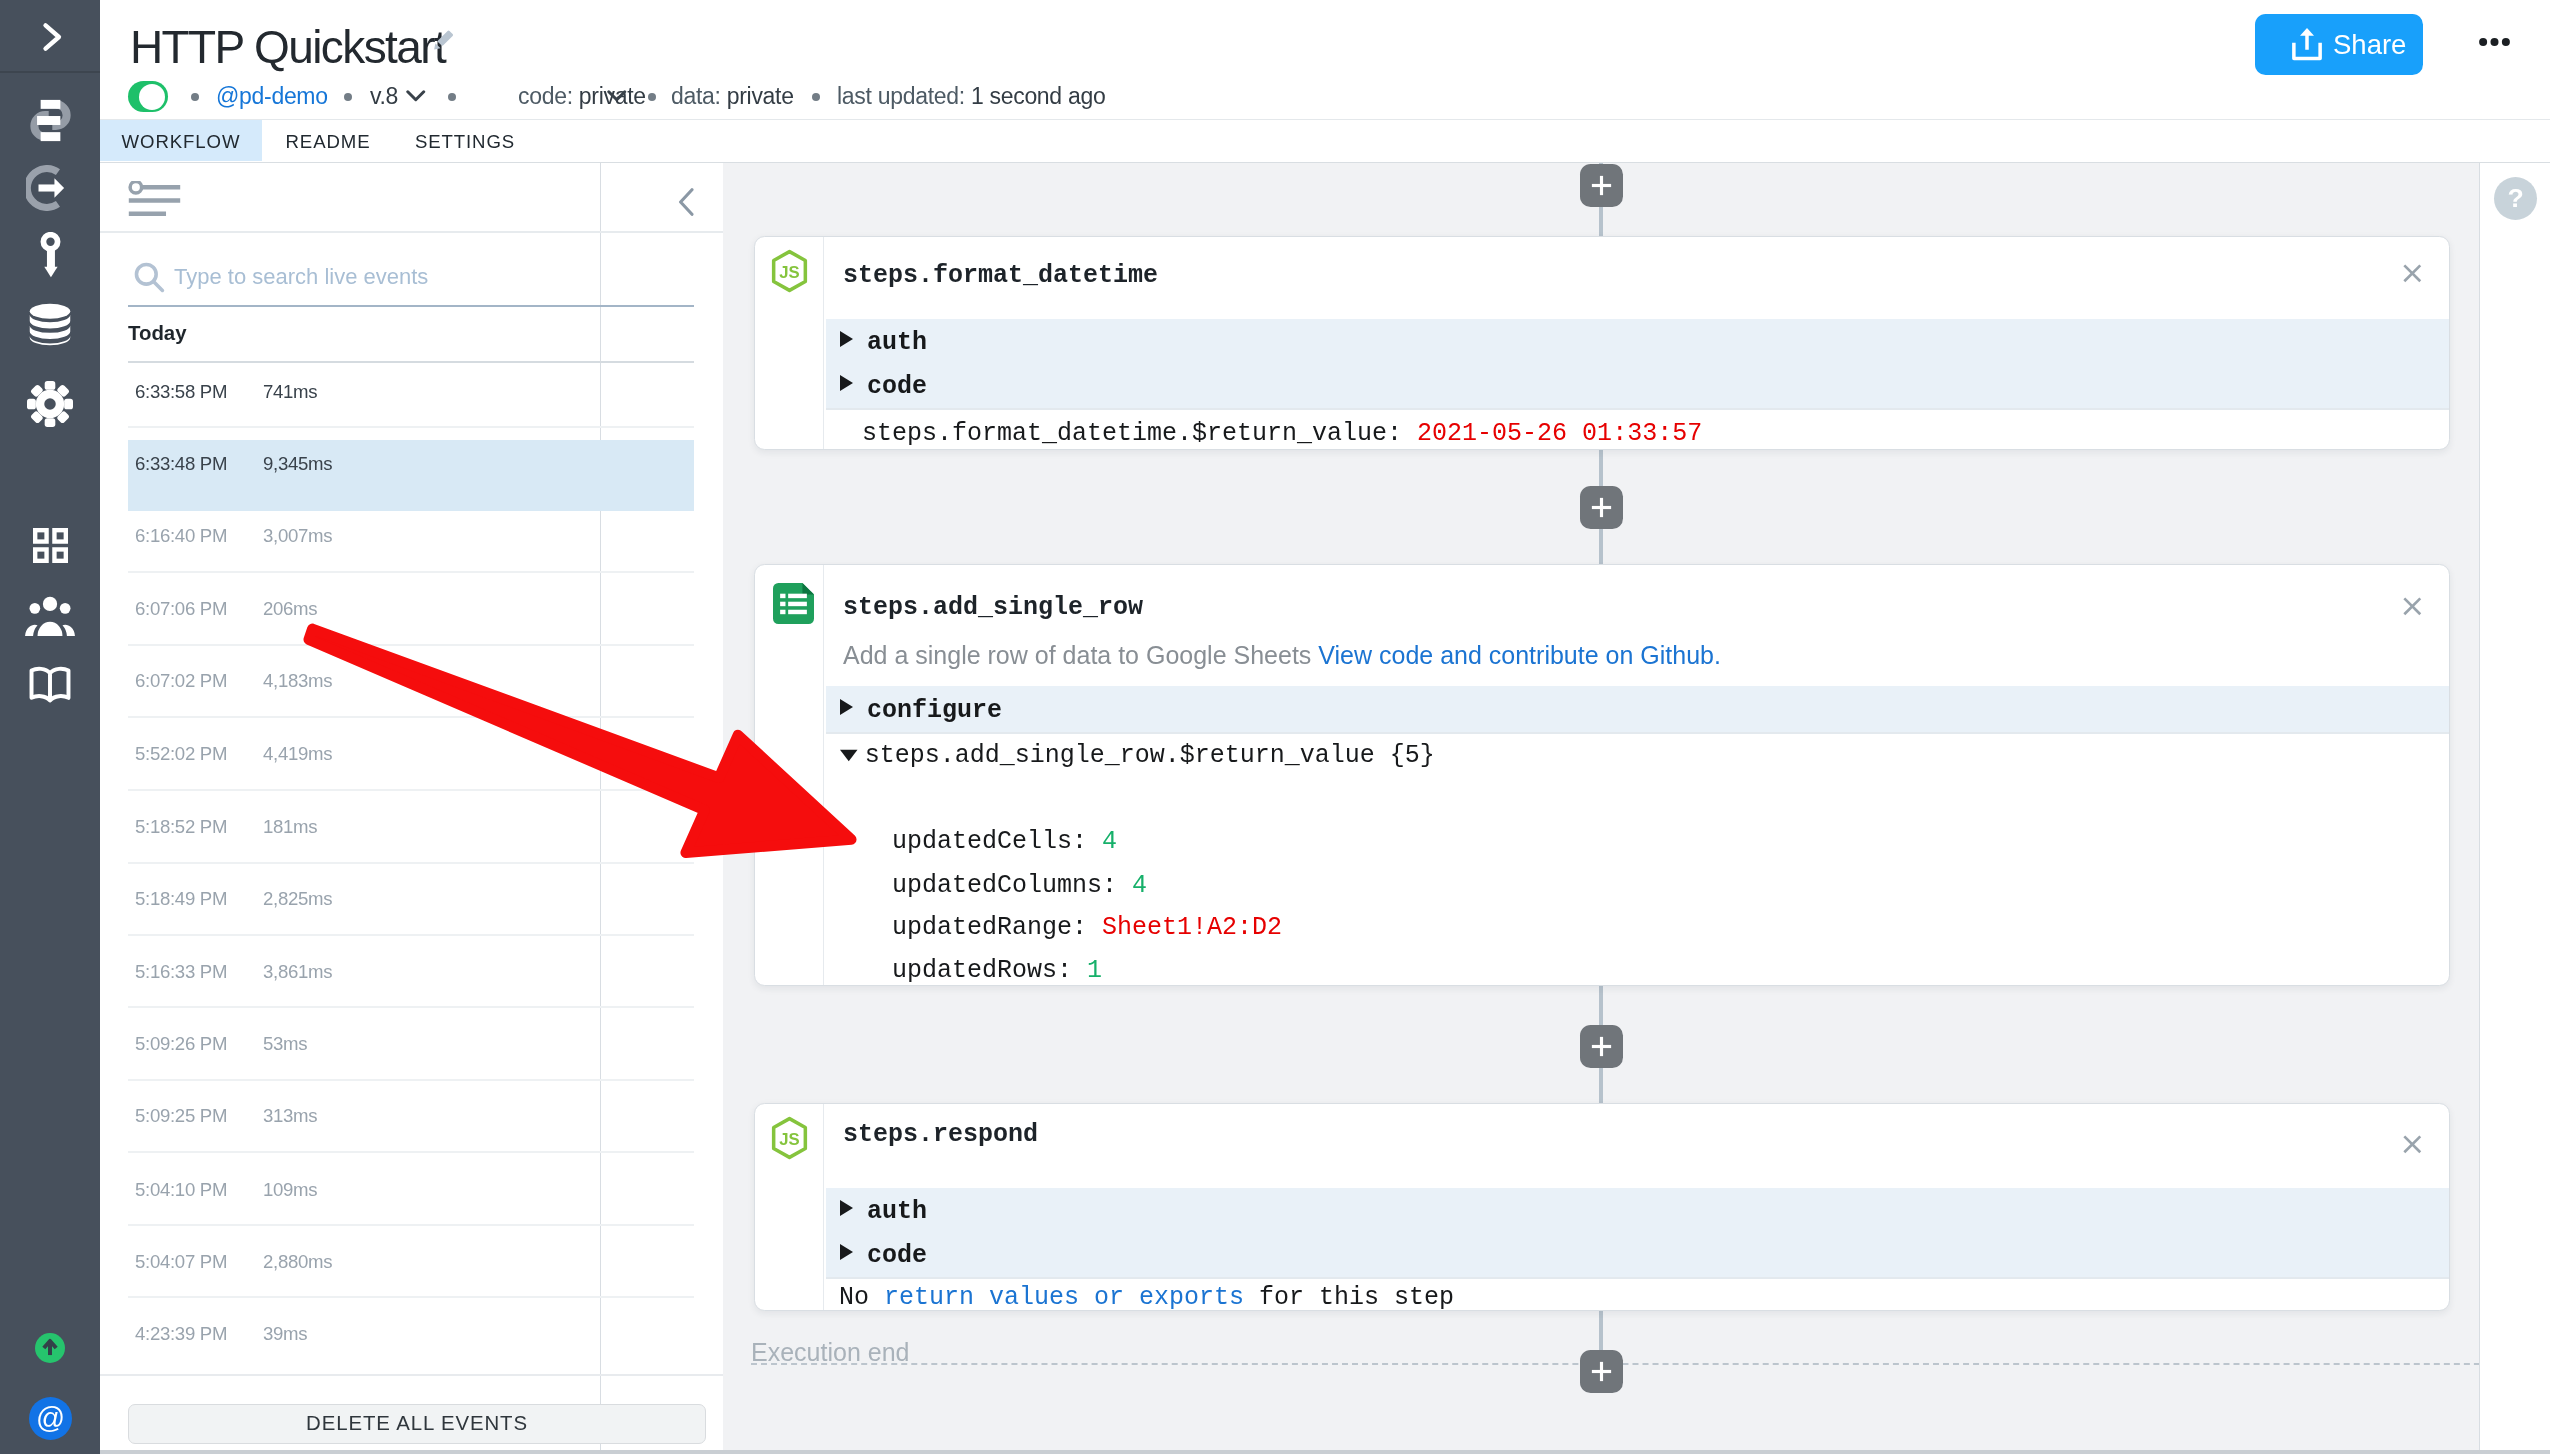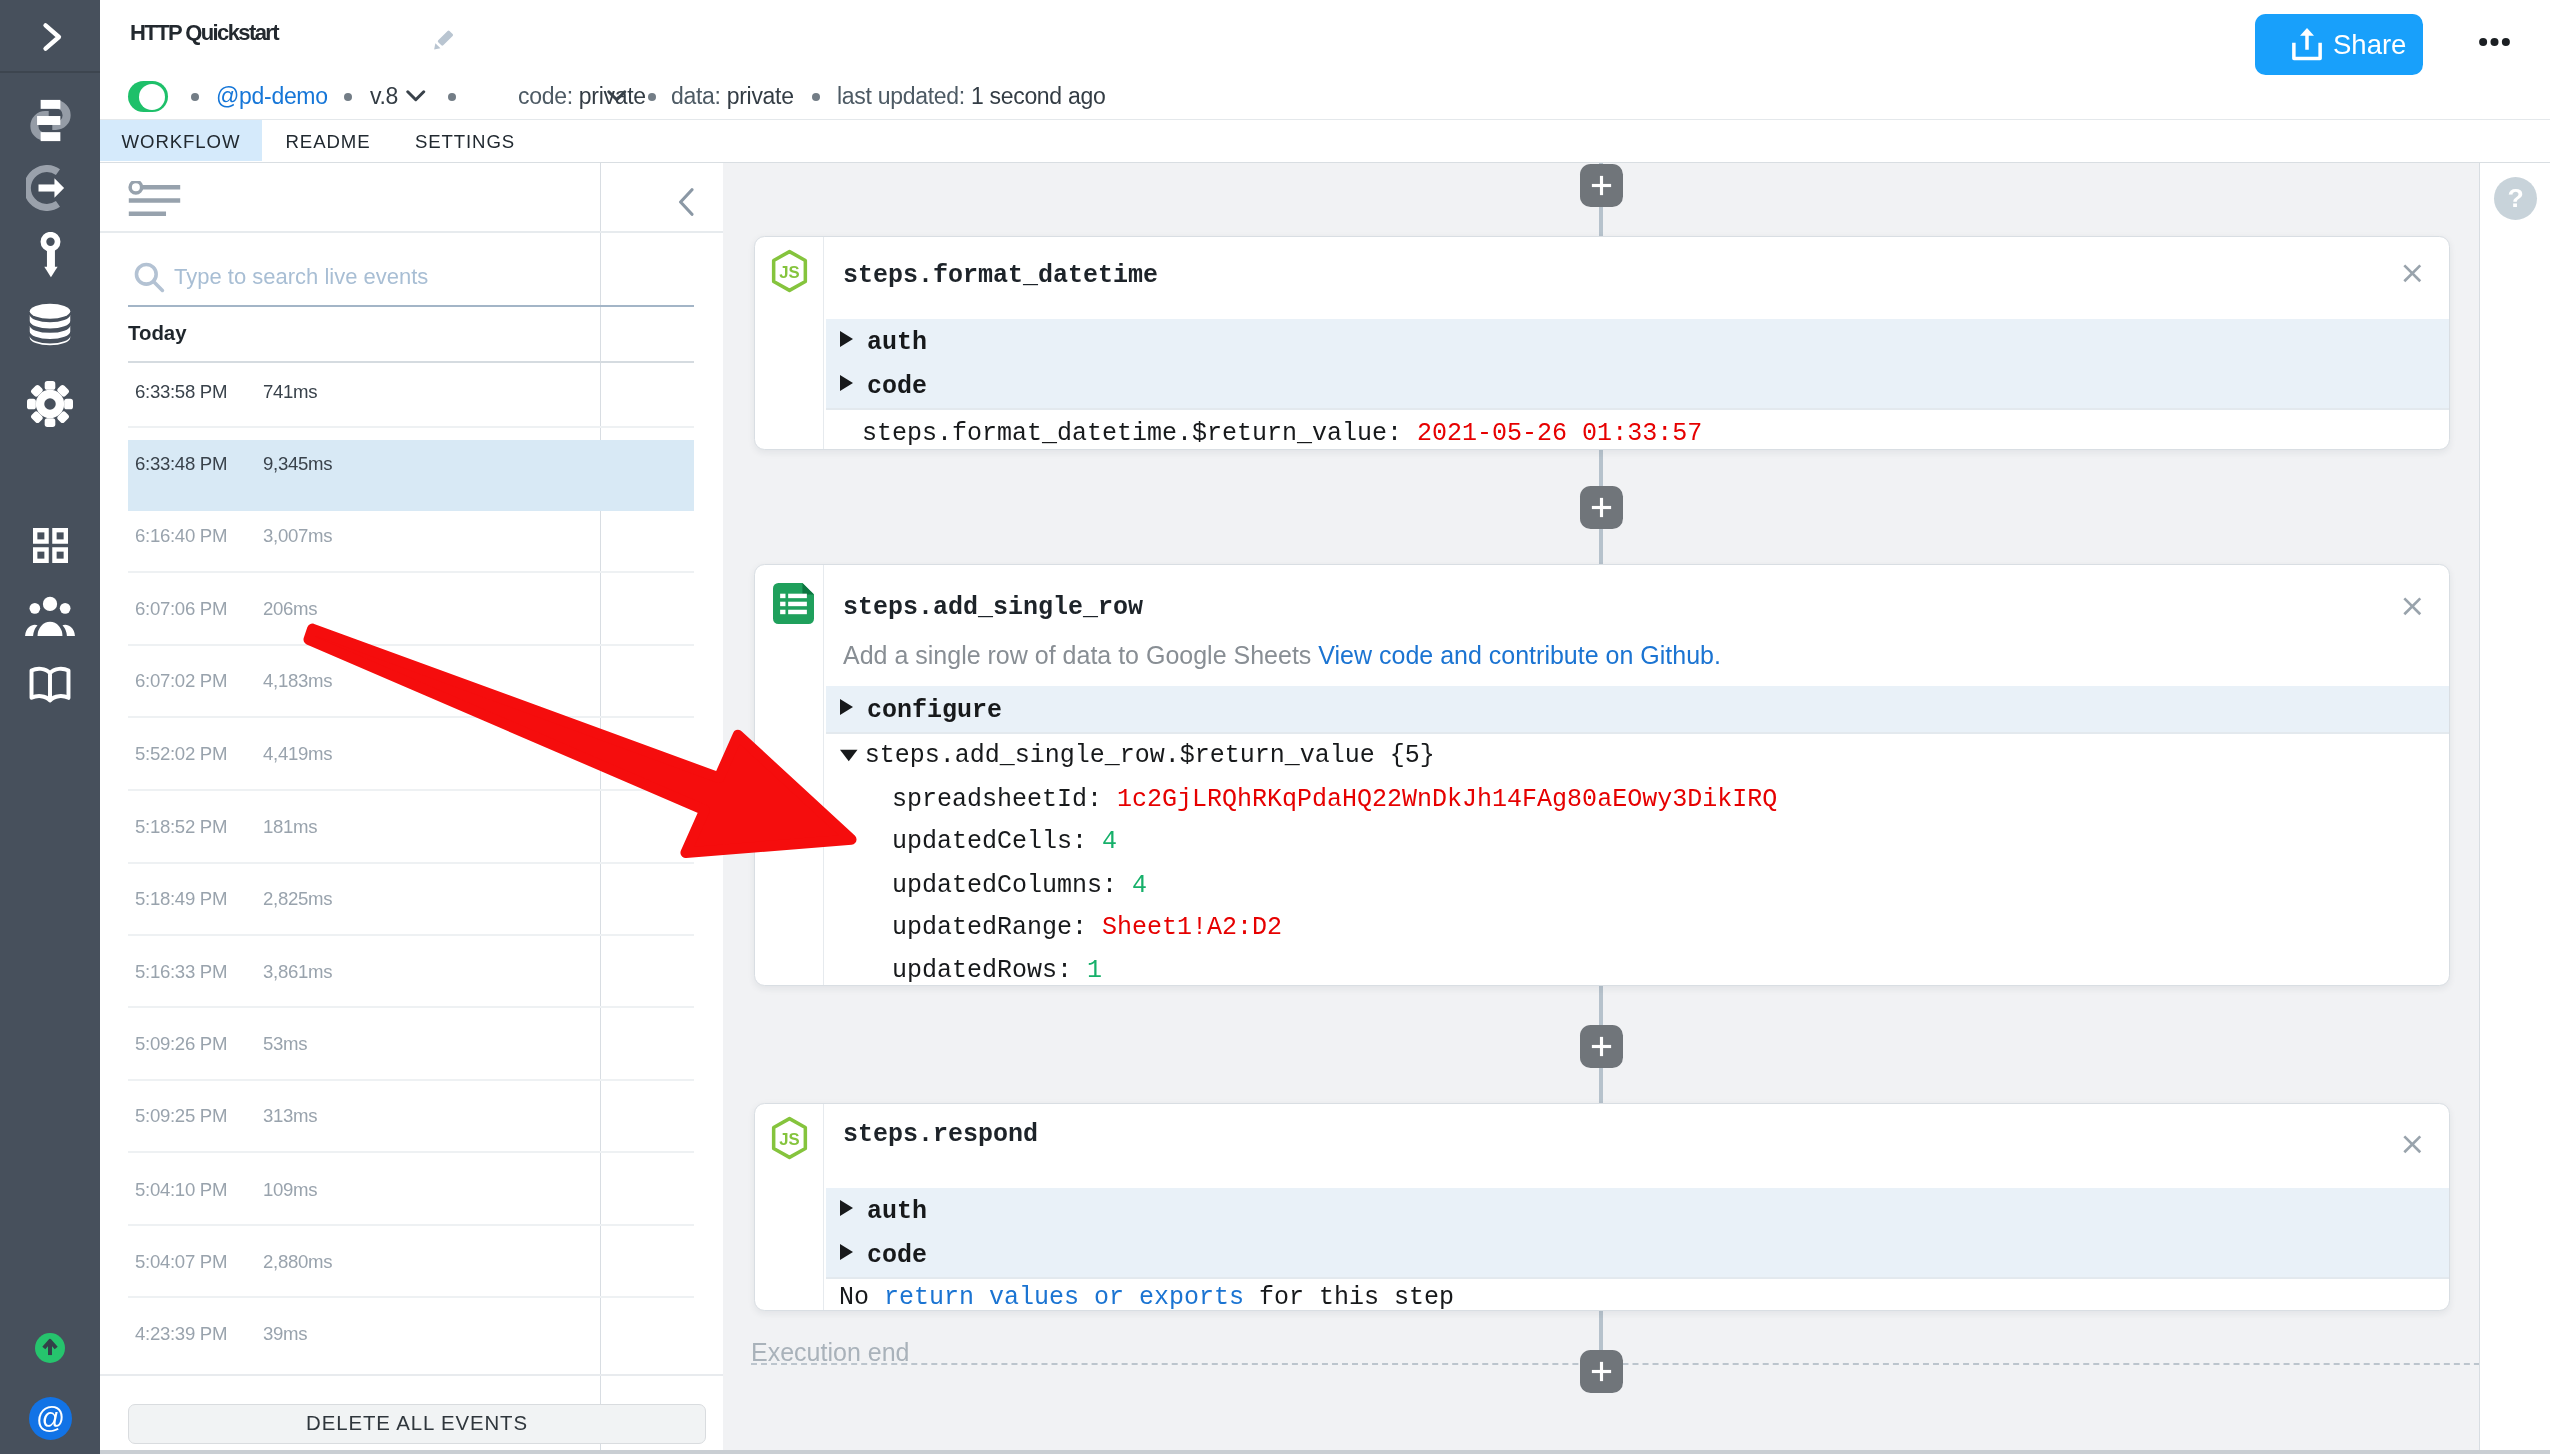--- a/index.html
+++ b/index.html
@@ -6,21 +6,21 @@
   html,body { width:2550px; height:1454px; overflow:hidden; }
   body { font-family:"Liberation Sans", sans-serif; position:relative; background:#fff; }
   .abs { position:absolute; }
   .mono { font-family:"Liberation Mono", monospace; }
   
   #sidebar { left:0; top:0; width:100px; height:1454px; background:#47505c; }
   #sidebar .sep { position:absolute; left:0; top:71px; width:100px; height:1.8px; background:#3d454f; }
   .sic { position:absolute; left:0; width:100px; text-align:center; }
   
   #header { left:100px; top:0; width:2450px; height:120px; background:#fff; border-bottom:1.8px solid #e4e8eb; }
-  #title { left:130px; top:19.5px; font-size:22px; font-weight:700; color:#23292f; letter-spacing:-1.6px; }
+  #title { left:130px; top:19.5px; font-size:46px; font-weight:400; color:#23292f; letter-spacing:-1.6px; }
   #metarow { left:100px; top:76px; height:35px; }
   .dot { position:absolute; top:17px; width:8px; height:8px; border-radius:50%; background:#737d86; }
   .meta { position:absolute; top:0; font-size:23px; color:#333c44; line-height:41px; letter-spacing:-0.3px; white-space:nowrap; }
   
   #tabs { left:100px; top:120px; width:2450px; height:43px; background:#fff; border-bottom:1.8px solid #d9dee2; }
   .tab { position:absolute; top:0; height:41px; line-height:43px; font-size:18.6px; letter-spacing:0.9px; color:#212930; text-align:center; }
   #tab-active { position:absolute; left:0; top:0; width:162px; height:41px; background:#d5eafb; }
   
   #panel { left:100px; top:163px; width:501px; height:1291px; background:#fff; border-right:1.8px solid #d8dde2; }
   .pline { position:absolute; height:1.8px; }
@@ -343,21 +343,20 @@
       </g>
     </svg>
   <div class="abs" style="left:88px; top:76px; font-size:25px; color:#888e94;">Add a single row of data to Google Sheets <span style="color:#1b74d2;">View code and contribute on Github.</span></div>
   <div class="band" style="top:121px; height:46px;">
     <div class="brow mono" style="top:9.7px;"><span class="tri-r" style="margin-bottom:1.8px;"></span>configure</div>
   </div>
   <div class="abs" style="left:71px; right:0; top:167px; height:1.8px; background:#e3e9ee;"></div>
   <div class="mline mono" style="left:84px; top:176px;"><svg width="19.5" height="14" viewBox="0 0 22 16" style="margin-right:6.2px;">
         <polygon points="1,2 21,2 11,15" fill="#17191b"></polygon>
       </svg>steps.add_single_row.$return_value {5}</div>
-  <div class="mline mono" style="left:137px; top:220px;">spreadsheetId: <span class="red">1c2GjLRQhRKqPdaHQ22WnDkJh14FAg80aEOwy3DikIRQ</span></div>
   <div class="mline mono" style="left:137px; top:262px;">updatedCells: <span class="grn">4</span></div>
   <div class="mline mono" style="left:137px; top:306px;">updatedColumns: <span class="grn">4</span></div>
   <div class="mline mono" style="left:137px; top:348px;">updatedRange: <span class="red">Sheet1!A2:D2</span></div>
   <div class="mline mono" style="left:137px; top:391px;">updatedRows: <span class="grn">1</span></div>
 </div>
 
 <div class="card" style="top:1103px; height:208px;">
   <div class="gut"></div>
   <svg class="abs" style="left:15px; top:12.4px;" width="39" height="44" viewBox="0 0 44 50">
     <polygon points="22,3 40,13 40,37 22,47 4,37 4,13" fill="none" stroke="#85c43d" stroke-width="4" stroke-linejoin="round"></polygon>

